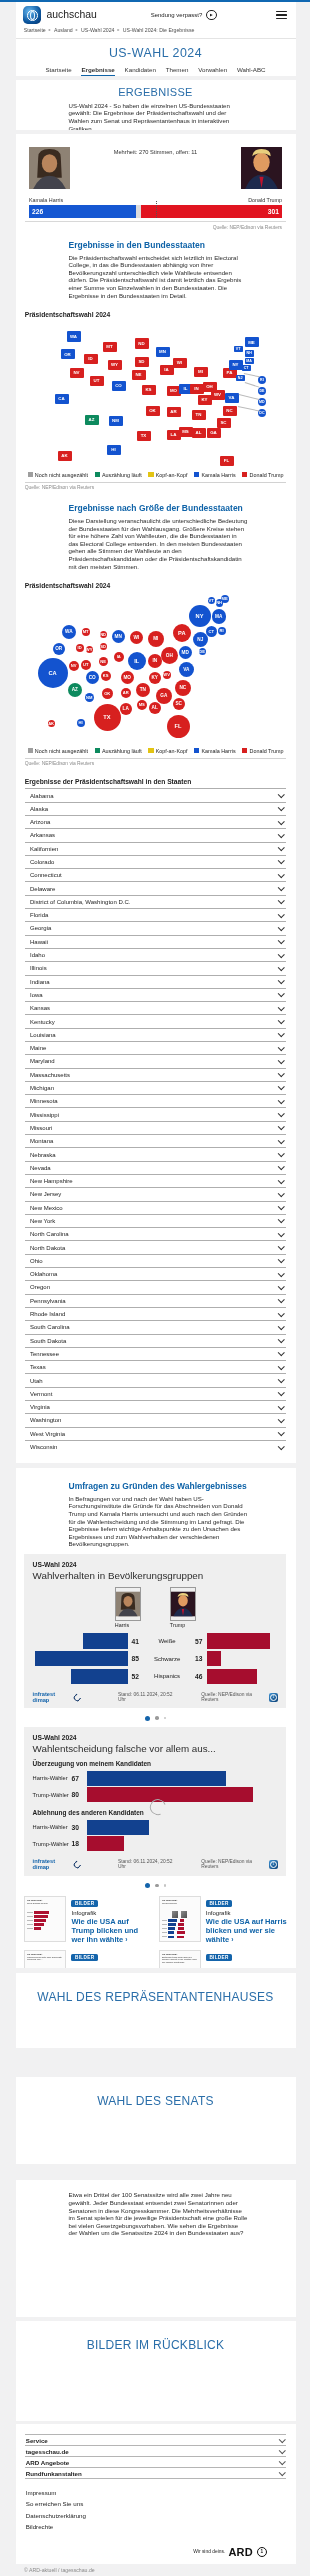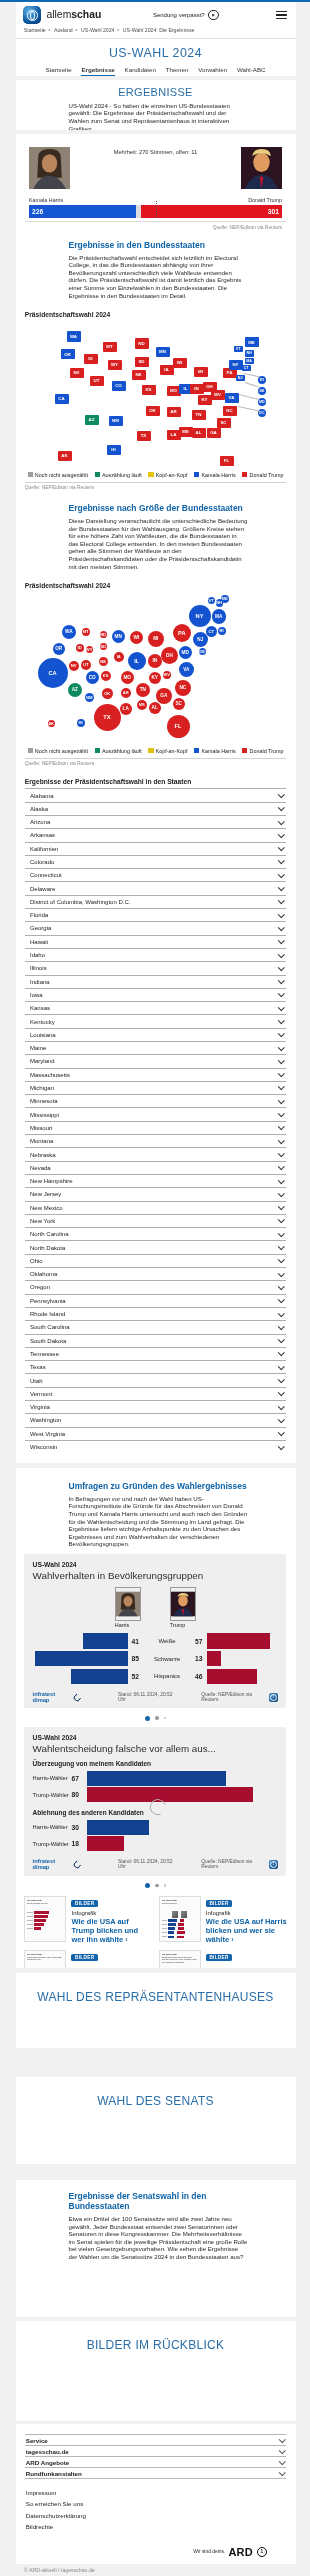--- a/index.html
+++ b/index.html
@@ -18,21 +18,21 @@
   .rule{border-top:0.5px solid #d2d2d2;margin:4.1px 9.3px 0 9.3px;}
   .source{font-size:4.9px;color:#8a8a8a;}
   
   #topbar{position:absolute;top:0;left:0;width:311px;height:1.6px;background:#1068b2;}
   #header-card{top:1.6px;height:74px;}
   .h-row{display:flex;align-items:center;padding:4.1px 8.3px 1px 7.2px;}
   .ts-logo{width:18.6px;height:18.6px;border-radius:4.7px;background:radial-gradient(circle at 35% 30%, #66b8f0, #0c57a0 60%, #06346b);position:relative;flex:0 0 auto;}
   .ts-logo .ring{position:absolute;left:4.1px;top:4.1px;width:8.8px;height:8.8px;border:1.2px solid #fff;border-radius:50%;}
   .ts-logo .mer{position:absolute;left:7.2px;top:5.7px;width:3.6px;height:6.7px;border:0.7px solid #e8f4ff;border-radius:50%;}
   .wordmark{font-size:10.4px;margin-left:5.2px;color:#222;}
-  .wordmark b{font-weight:700;}
+  .wordmark b{font-weight:400;}
   .sendung{margin:0 auto;display:flex;align-items:center;gap:3.6px;font-size:6px;color:#222;}
   .play{width:8.8px;height:8.8px;border:0.8px solid #222;border-radius:50%;display:flex;align-items:center;justify-content:center;font-size:3.6px;color:#222;}
   .burger{width:11.4px;display:flex;flex-direction:column;gap:2.1px;margin-left:5.2px;}
   .burger span{display:block;height:1.2px;background:#222;border-radius:0.5px;}
   .breadcrumb{padding:1.6px 8.3px 4.7px 8.3px;font-size:5.2px;color:#4f4f4f;display:flex;gap:3.1px;align-items:center;}
   .bc-sep{color:#888;font-size:4.1px;}
   .h-divider{border-top:0.5px solid #e4e4e4;}
   #page-title{font-size:12.4px;letter-spacing:0.5px;color:#2a6ea9;text-align:center;margin-top:7.2px;font-weight:400;}
   .topnav{display:flex;justify-content:center;gap:9.8px;margin-top:6.7px;font-size:6.2px;color:#333;}
   .topnav .nav-item{padding-bottom:1.6px;cursor:pointer;}
@@ -143,21 +143,21 @@
 <body>
 
 <div id="topbar"></div>
 
 <div class="card" id="header-card">
   <div class="h-row">
     <div class="ts-logo">
         <span class="ring"></span>
         <span class="mer"></span>
       </div>
-    <div class="wordmark"><span>allem</span><b>schau</b></div>
+    <div class="wordmark"><span>auch</span><b>schau</b></div>
     <div class="sendung">
       <span>Sendung verpasst?</span>
       <span class="play">▶</span>
     </div>
     <div class="burger">
         <span></span>
         <span></span>
         <span></span>
       </div>
   </div>
@@ -818,21 +818,20 @@
 <div class="card blank-card" id="card-repr">
   <h2 class="section-h">WAHL DES REPRÄSENTANTENHAUSES</h2>
 </div>
 
 <div class="card blank-card" id="card-senat">
   <h2 class="section-h">WAHL DES SENATS</h2>
 </div>
 
 <div class="card" id="card-senerg">
   <div class="content-col" style="margin-top:6.2px;">
-    <h3 class="link-h">Ergebnisse der Senatswahl in den Bundesstaaten</h3>
     <p>Etwa ein Drittel der 100 Senatssitze wird alle zwei Jahre neu gewählt. Jeder Bundesstaat entsendet zwei Senatorinnen oder Senatoren in diese Kongresskammer. Die Mehrheitsverhältnisse im Senat spielen für die jeweilige Präsidentschaft eine große Rolle bei vielen Gesetzgebungsvorhaben. Wie sehen die Ergebnisse der Wahlen um die Senatssitze 2024 in den Bundesstaaten aus?</p>
   </div>
 </div>
 
 <div class="card blank-card" id="card-rueck">
   <h2 class="section-h">BILDER IM RÜCKBLICK</h2>
 </div>
 
 <div class="card" id="card-footer">
   <div class="f-acc" id="footer-acc">

